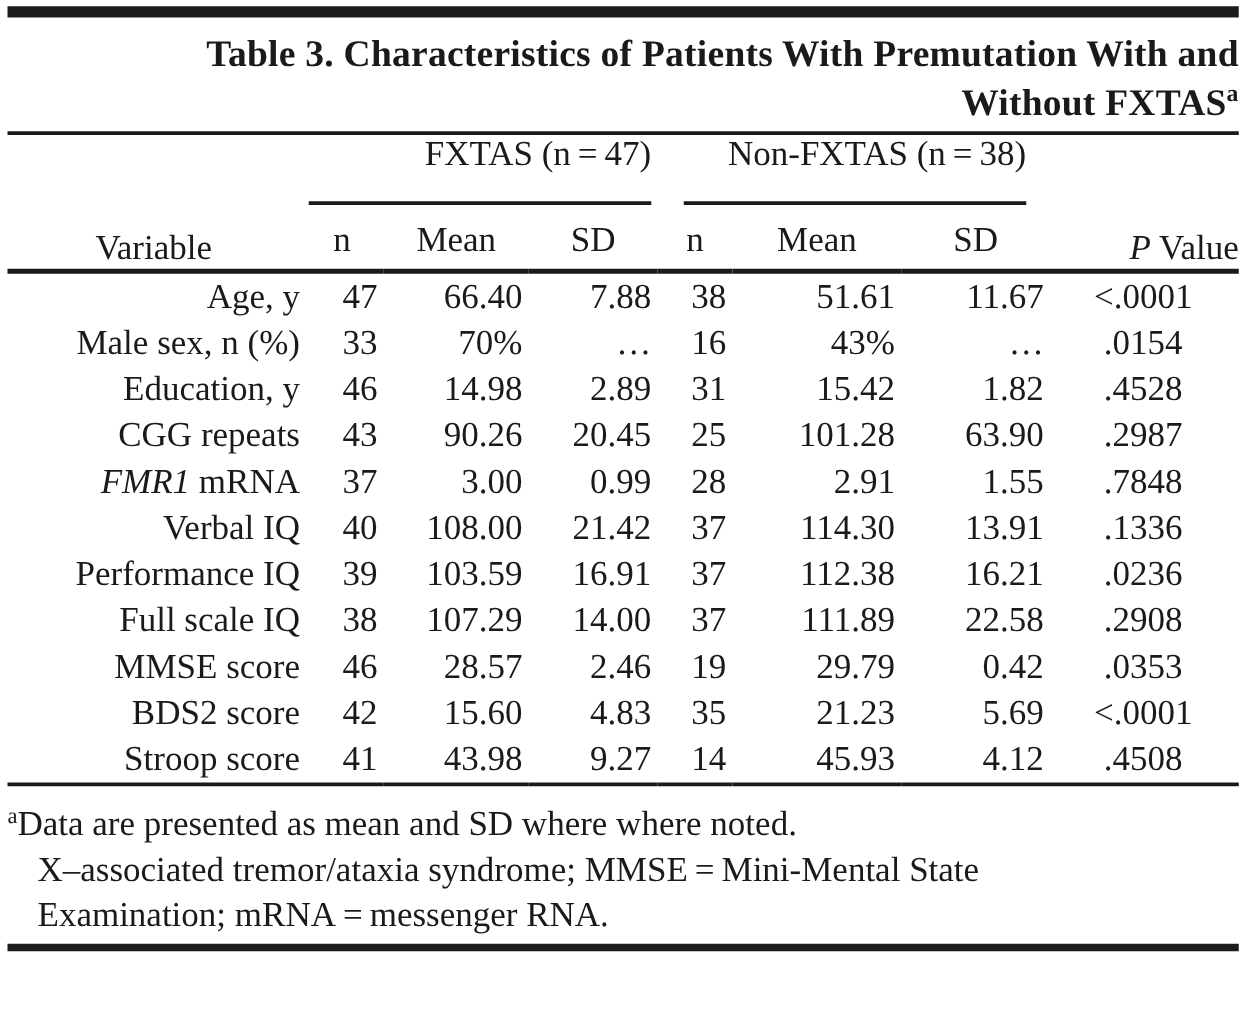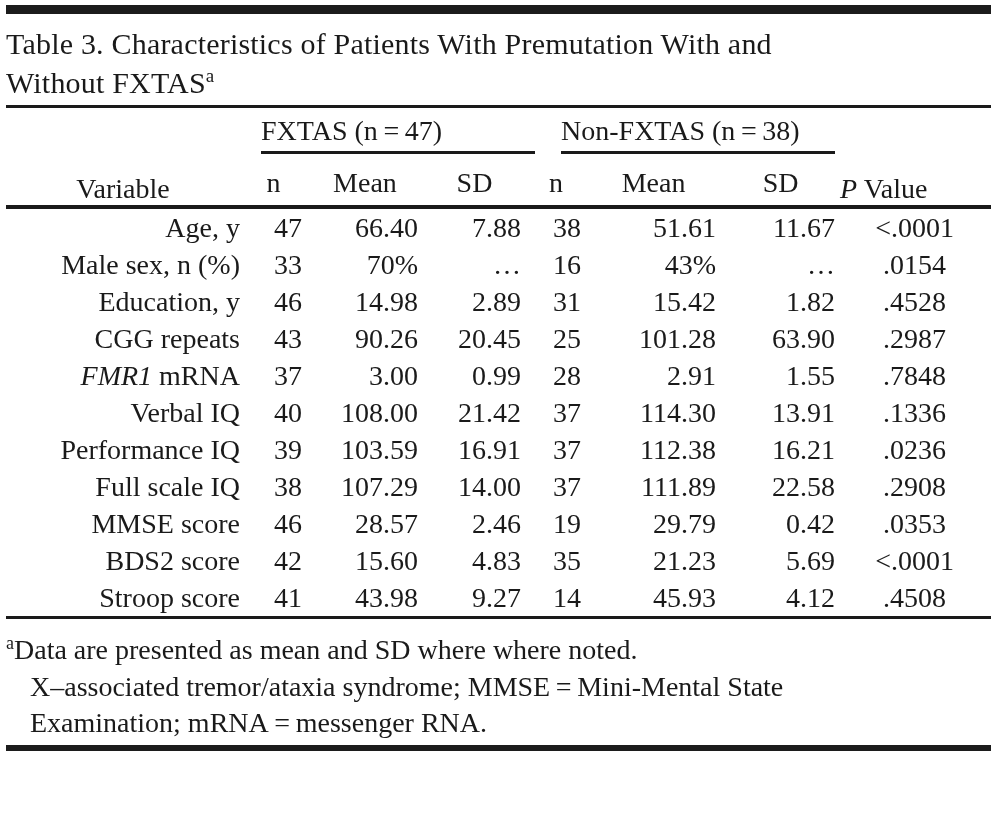--- a/index.html
+++ b/index.html
@@ -13,53 +13,54 @@
     color: #1a1a1a;
     font-family: "Liberation Serif", "DejaVu Serif", serif;
     overflow: hidden;
   }
   .thick-bar { height: 9px; background: #1c1c1c; margin-top: 5px; }
   .thick-bar.bottom { height: 6px; margin-top: 3px; }
 
   .title {
     margin-top: 10px;
     font-size: 30px;
-    font-weight: normal;
+    font-weight: bold;
     line-height: 39px;
     letter-spacing: 0.2px;
+    text-align: right;
   }
   .title sup { font-size: 19px; vertical-align: 11px; line-height: 0; }
 
   .title-rule { border-top: 3px solid #1a1a1a; margin-top: 3px; }
 
   table.data {
     width: 985px;
     border-collapse: collapse;
     table-layout: fixed;
     font-size: 28px;
   }
   table.data th { font-weight: normal; }
 
   thead tr.group-row th { height: 46px; vertical-align: bottom; padding: 0; }
   .group-underline {
     display: block;
     width: 274px;
     margin: 0 auto;
     position: relative;
-    left: 15px;
-    text-align: left;
+    left: 1px;
+    text-align: right;
     white-space: nowrap;
     border-bottom: 3px solid #1a1a1a;
-    padding-bottom: 4px;
+    padding-bottom: 21px;
   }
   thead tr.sub-row th { height: 45px; vertical-align: bottom; padding: 0 0 6px 0; text-align: center; }
   thead { border-bottom: 4px solid #1a1a1a; }
 
   th.var-head { text-align: center; vertical-align: bottom; padding: 0 0 6px 0; }
-  th.p-head   { text-align: left; vertical-align: bottom; padding: 0 2px 6px 0; white-space: nowrap; }
+  th.p-head   { text-align: right; vertical-align: bottom; padding: 0 2px 6px 0; white-space: nowrap; }
 
   tbody { border-bottom: 3px solid #1a1a1a; }
   tbody td { height: 37px; padding: 0; vertical-align: middle; }
   td.var { text-align: right; white-space: nowrap; }
   td.num { text-align: right; padding-right: 5px; white-space: nowrap; }
   td.pnum { text-align: center; padding-right: 2px; white-space: nowrap; }
 
   .footnotes { margin-top: 13px; font-size: 28px; line-height: 36.5px; }
   .footnotes sup { font-size: 18px; vertical-align: 10px; line-height: 0; }
   .fn-line { white-space: nowrap; }

